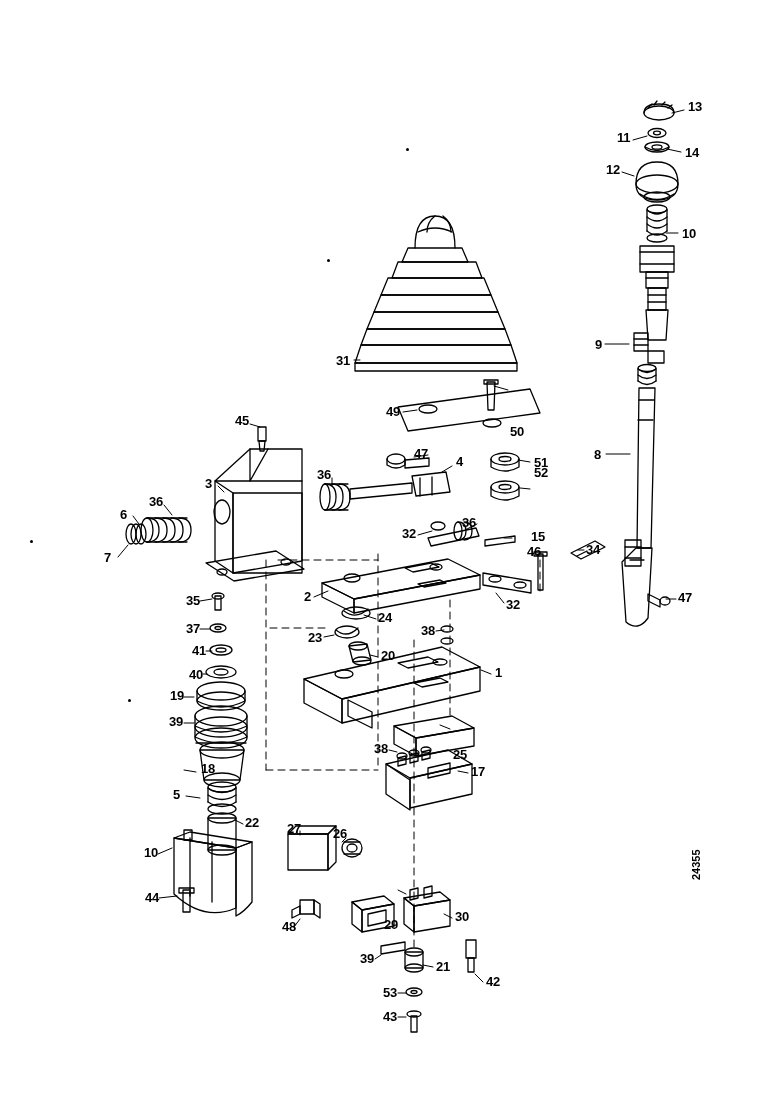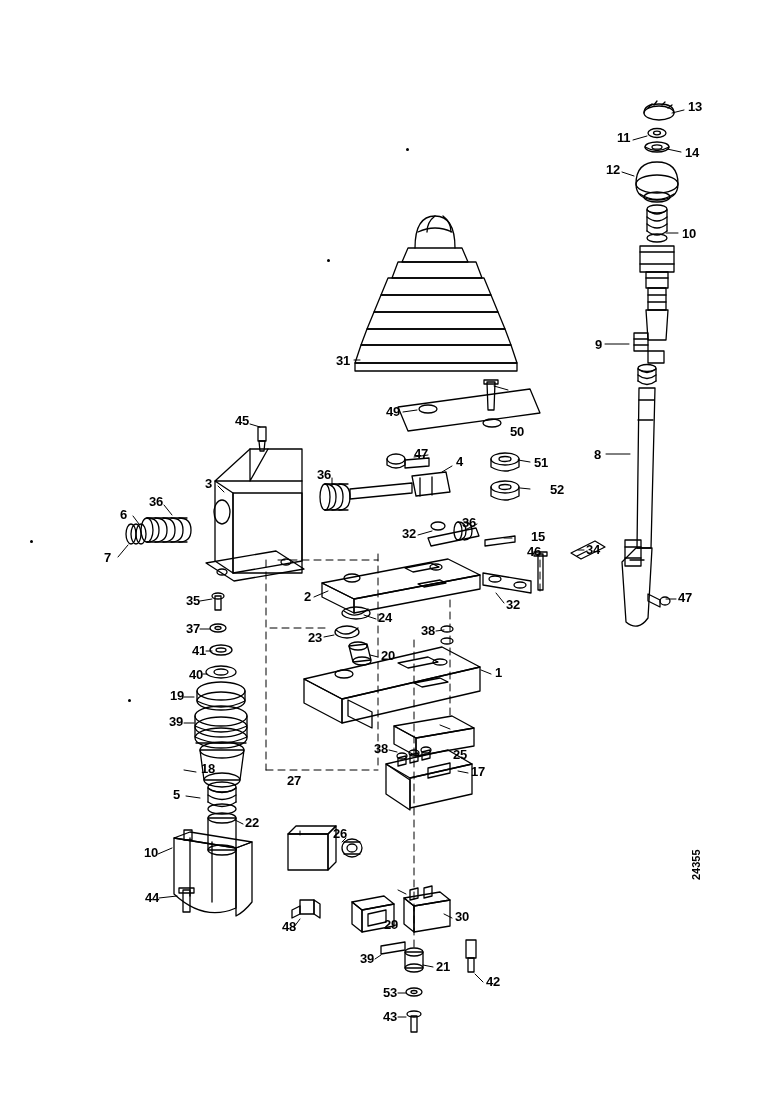--- a/index.html
+++ b/index.html
@@ -467,21 +467,21 @@
   <div class="callout" style="left:336px; top:354px;">31</div>
   <div class="callout" style="left:510px; top:381px;margin-top:44px;">50</div>
   <div class="callout" style="left:386px; top:405px;">49</div>
   <div class="callout" style="left:594px; top:448px;">8</div>
   <div class="callout" style="left:235px; top:414px;">45</div>
   <div class="callout" style="left:414px; top:447px;">47</div>
   <div class="callout" style="left:456px; top:455px;">4</div>
   <div class="callout" style="left:534px; top:456px;">51</div>
   <div class="callout" style="left:317px; top:468px;">36</div>
   <div class="callout" style="left:205px; top:477px;">3</div>
-  <div class="callout" style="left:534px; top:483px;margin-left:16px;">52</div>
+  <div class="callout" style="left:534px; top:466px;">52</div>
   <div class="callout" style="left:149px; top:495px;">36</div>
   <div class="callout" style="left:120px; top:508px;">6</div>
   <div class="callout" style="left:402px; top:527px;">32</div>
   <div class="callout" style="left:462px; top:516px;">36</div>
   <div class="callout" style="left:499px; top:530px;margin-left:32px;">15</div>
   <div class="callout" style="left:527px; top:545px;">46</div>
   <div class="callout" style="left:586px; top:543px;">34</div>
   <div class="callout" style="left:104px; top:551px;">7</div>
   <div class="callout" style="left:304px; top:590px;">2</div>
   <div class="callout" style="left:506px; top:598px;">32</div>
@@ -496,21 +496,21 @@
   <div class="callout" style="left:189px; top:668px;">40</div>
   <div class="callout" style="left:495px; top:666px;">1</div>
   <div class="callout" style="left:170px; top:689px;">19</div>
   <div class="callout" style="left:169px; top:715px;">39</div>
   <div class="callout" style="left:453px; top:748px;">25</div>
   <div class="callout" style="left:374px; top:742px;">38</div>
   <div class="callout" style="left:170px; top:762px;margin-left:31px;">18</div>
   <div class="callout" style="left:471px; top:765px;">17</div>
   <div class="callout" style="left:173px; top:788px;">5</div>
   <div class="callout" style="left:245px; top:816px;">22</div>
-  <div class="callout" style="left:287px; top:774px;">27</div>
+  <div class="callout" style="left:287px; top:822px;">27</div>
   <div class="callout" style="left:333px; top:827px;">26</div>
   <div class="callout" style="left:144px; top:846px;">10</div>
   <div class="callout" style="left:145px; top:891px;">44</div>
   <div class="callout" style="left:384px; top:882px;margin-top:36px;">29</div>
   <div class="callout" style="left:282px; top:920px;">48</div>
   <div class="callout" style="left:455px; top:910px;">30</div>
   <div class="callout" style="left:360px; top:952px;">39</div>
   <div class="callout" style="left:436px; top:960px;">21</div>
   <div class="callout" style="left:486px; top:975px;">42</div>
   <div class="callout" style="left:383px; top:986px;">53</div>

